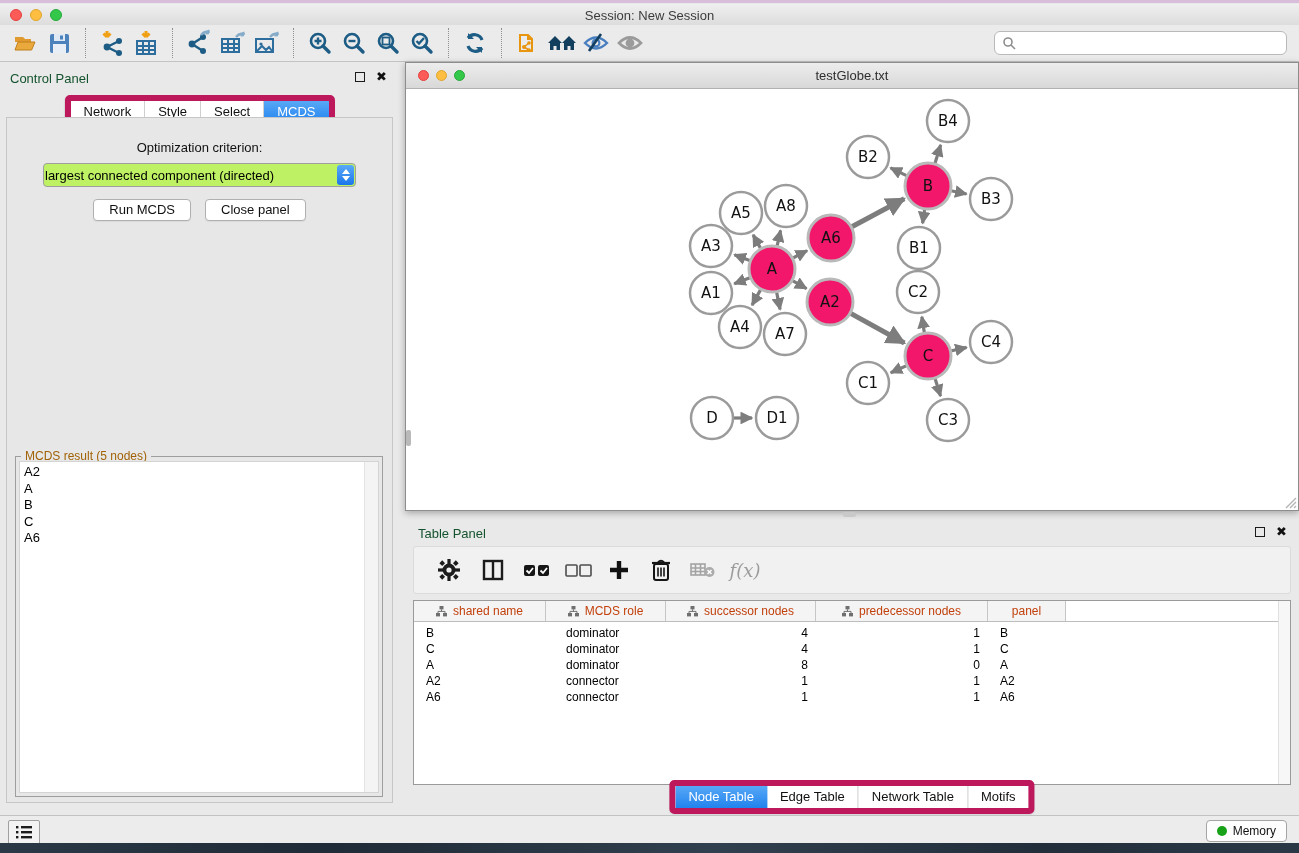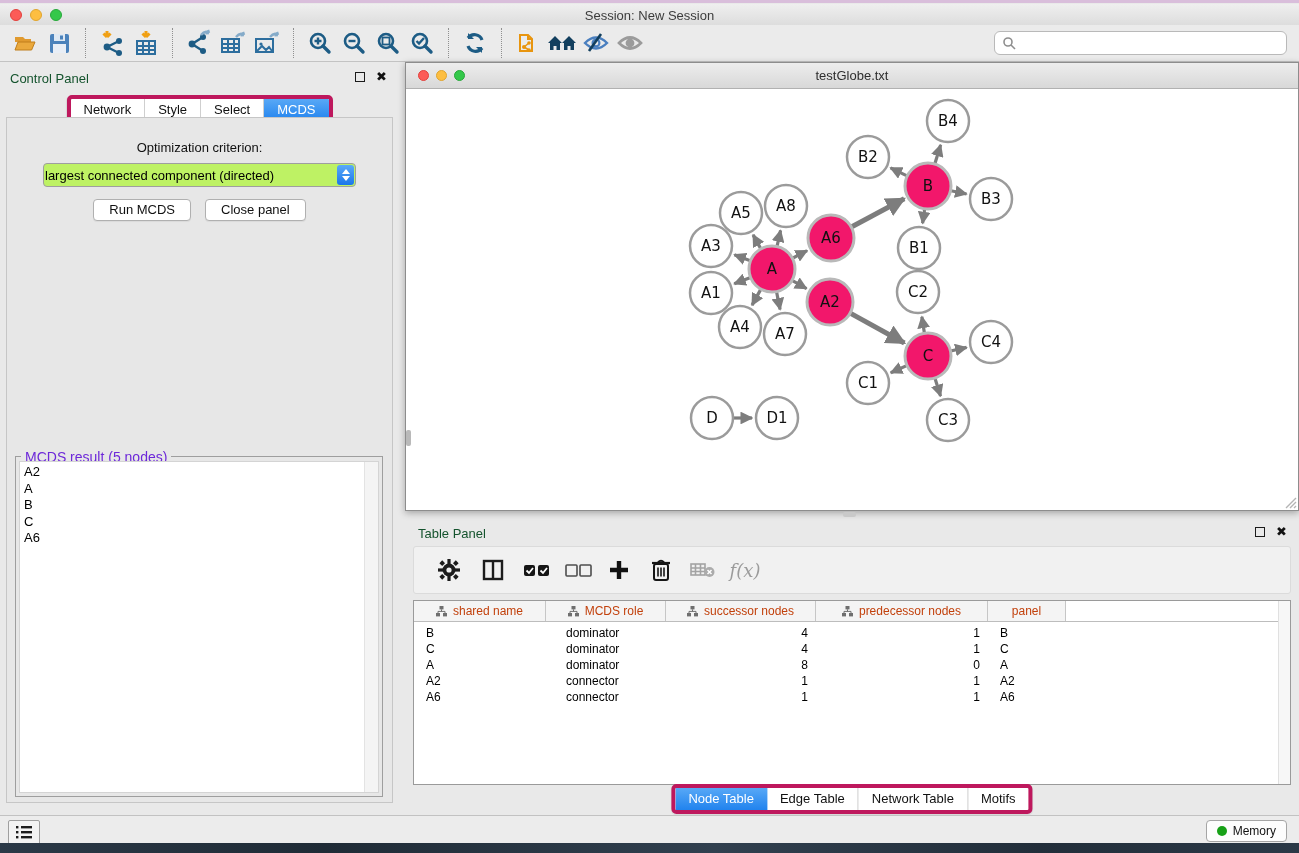--- a/index.html
+++ b/index.html
@@ -22,39 +22,39 @@
   .tsep{width:0;height:30px;border-left:1px dotted #909090;margin:0 9px;flex:0 0 auto;}
   .search-wrap{position:absolute;right:12px;top:6px;width:293px;height:24px;background:#fff;
                border:1px solid #b9b9b9;border-radius:6px;display:flex;align-items:center;padding-left:7px;box-sizing:border-box;}
   .search-wrap input{border:none;outline:none;flex:1;font-size:12px;background:transparent;margin-left:5px;}
   
   .control-panel{position:absolute;left:0;top:62px;width:399px;height:753px;background:#e9e9e9;}
   .panel-title{font-size:13px;color:#14532d;position:absolute;left:10px;top:9px;}
   .panel-icons{position:absolute;right:12px;top:10px;display:flex;gap:11px;align-items:center;}
   .float-ic{width:8px;height:8px;border:1.5px solid #1b1b1b;display:inline-block;}
   .close-ic{font-size:13px;font-weight:bold;color:#111;line-height:10px;}
-  .seg-tabs{display:flex;border:4px solid #be185d;border-radius:5px;background:#fff;height:22px;overflow:hidden;
+  .seg-tabs{display:flex;border:6px solid #be185d;border-radius:5px;background:#fff;height:22px;overflow:hidden;
             box-shadow:0 1px 1px rgba(0,0,0,.08);}
   .seg-tab{padding:3px 13px;font-size:13px;color:#111;border-right:1px solid #cfcfcf;line-height:16px;white-space:nowrap;}
   .seg-tab:last-child{border-right:none;}
   .seg-tab.selected{background:linear-gradient(#58a8f6,#2183ee);color:#fff;border-right:none;}
   .cp-tabs{position:absolute;top:33px;left:50%;transform:translateX(-50%);}
   .cp-content{position:absolute;top:55px;left:6px;right:6px;bottom:12px;border:1px solid #c6c6c6;background:#e7e7e7;}
   .opt-label{text-align:center;font-size:13px;color:#111;margin-top:22px;}
   .dropdown{width:313px;height:24px;margin:8px auto 12px auto;background:#bef264;border:1px solid #9f9f9f;border-radius:4px;
             position:relative;display:flex;align-items:center;font-size:13px;padding-left:1px;box-sizing:border-box;}
   .stepper{position:absolute;right:1px;top:1px;bottom:1px;width:17px;border-radius:3px;
            background:linear-gradient(#5aaaf8,#1b76ea);display:flex;flex-direction:column;align-items:center;justify-content:center;gap:2px;}
   .tri-up{width:0;height:0;border-left:4px solid transparent;border-right:4px solid transparent;border-bottom:5px solid #fff;}
   .tri-down{width:0;height:0;border-left:4px solid transparent;border-right:4px solid transparent;border-top:5px solid #fff;}
   .btn-row{display:flex;justify-content:center;gap:14px;margin-top:11px;}
   .btn{background:#fff;border:1px solid #b0b0b0;border-radius:4px;font-size:13px;height:22px;line-height:20px;
        padding:0 15px;color:#111;box-shadow:0 1px 1px rgba(0,0,0,.06);text-align:center;}
   .groupbox{position:absolute;left:8px;right:9px;top:338px;bottom:5px;border:1px solid #9e9e9e;}
-  .groupbox-legend{position:absolute;top:-8px;left:5px;background:#e7e7e7;padding:0 4px;font-size:14px;color:#6d28d9;}
+  .groupbox-legend{position:absolute;top:-8px;left:5px;background:#e7e7e7;padding:0 4px;font-size:12px;color:#a16207;}
   .result-list{position:absolute;left:3px;right:3px;top:4px;bottom:3px;background:#fff;border:1px solid #d4d4d4;
                font-size:13px;line-height:16.5px;padding:2px 0 0 4px;box-sizing:border-box;color:#000;}
   .scroll-gutter{position:absolute;top:0;bottom:0;right:0;width:13px;background:#f4f4f4;border-left:1px solid #e3e3e3;}
   
   .net-window{position:absolute;left:405px;top:62px;width:894px;height:449px;background:#fff;
               border:1px solid #8d8d8d;box-sizing:border-box;box-shadow:0 2px 7px rgba(0,0,0,.3);}
   .net-titlebar{position:absolute;left:0;right:0;top:0;height:25px;background:linear-gradient(#ededed,#d8d8d8);
                 border-bottom:1px solid #b1b1b1;}
   .net-titlebar .lights{position:absolute;left:12px;top:7px;display:flex;gap:7px;}
   .net-titlebar .tl{width:11px;height:11px;}

